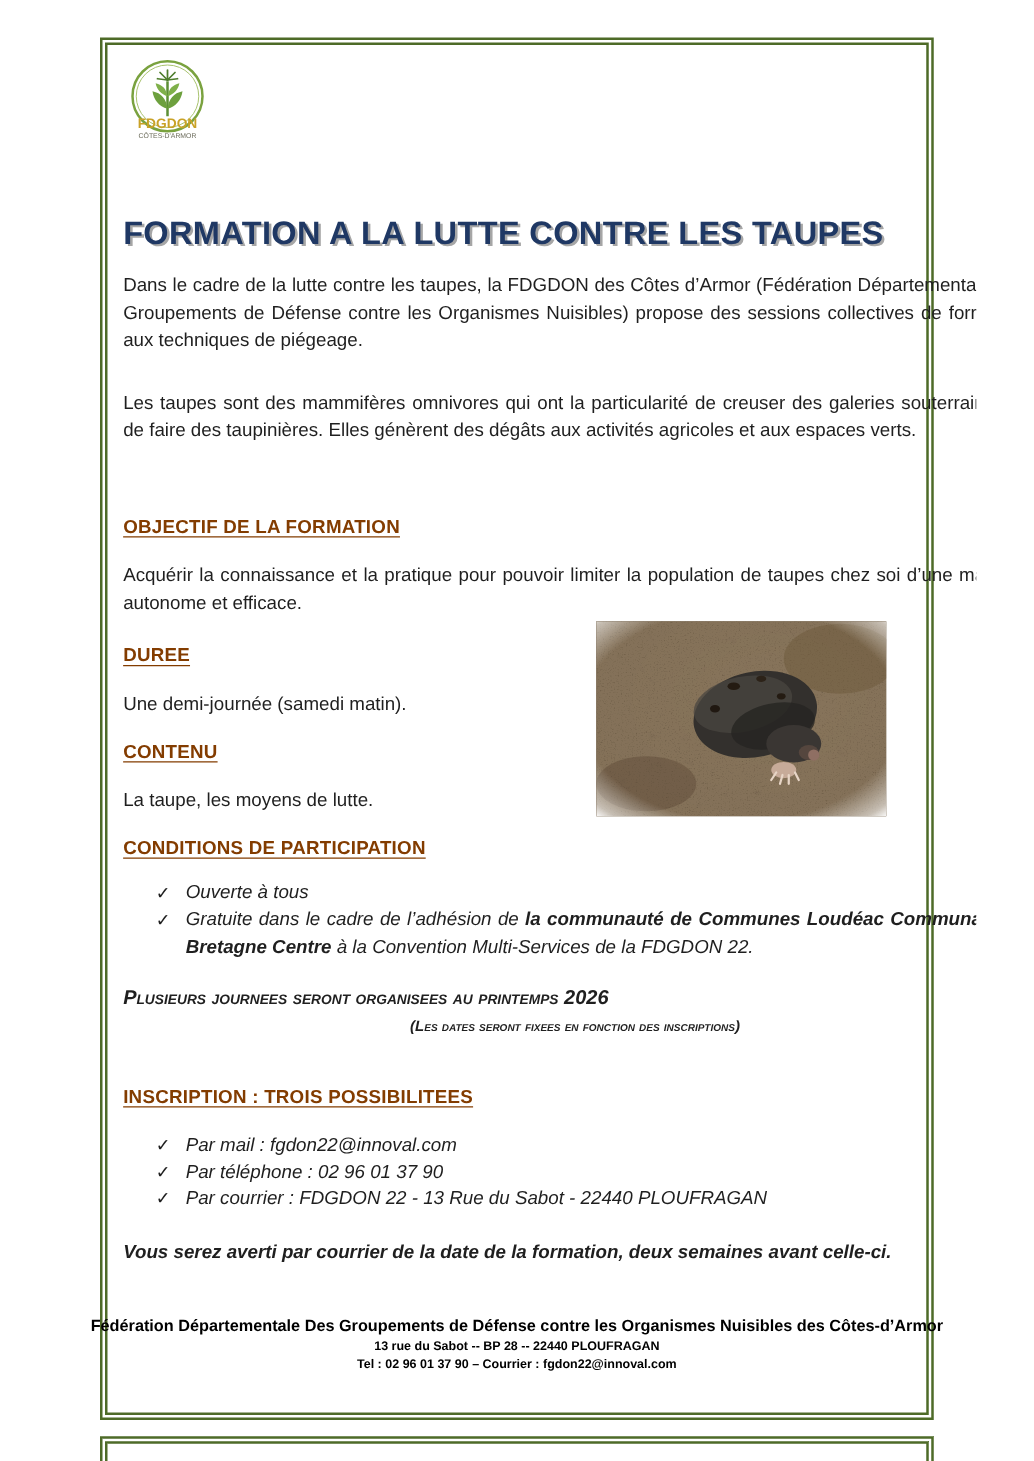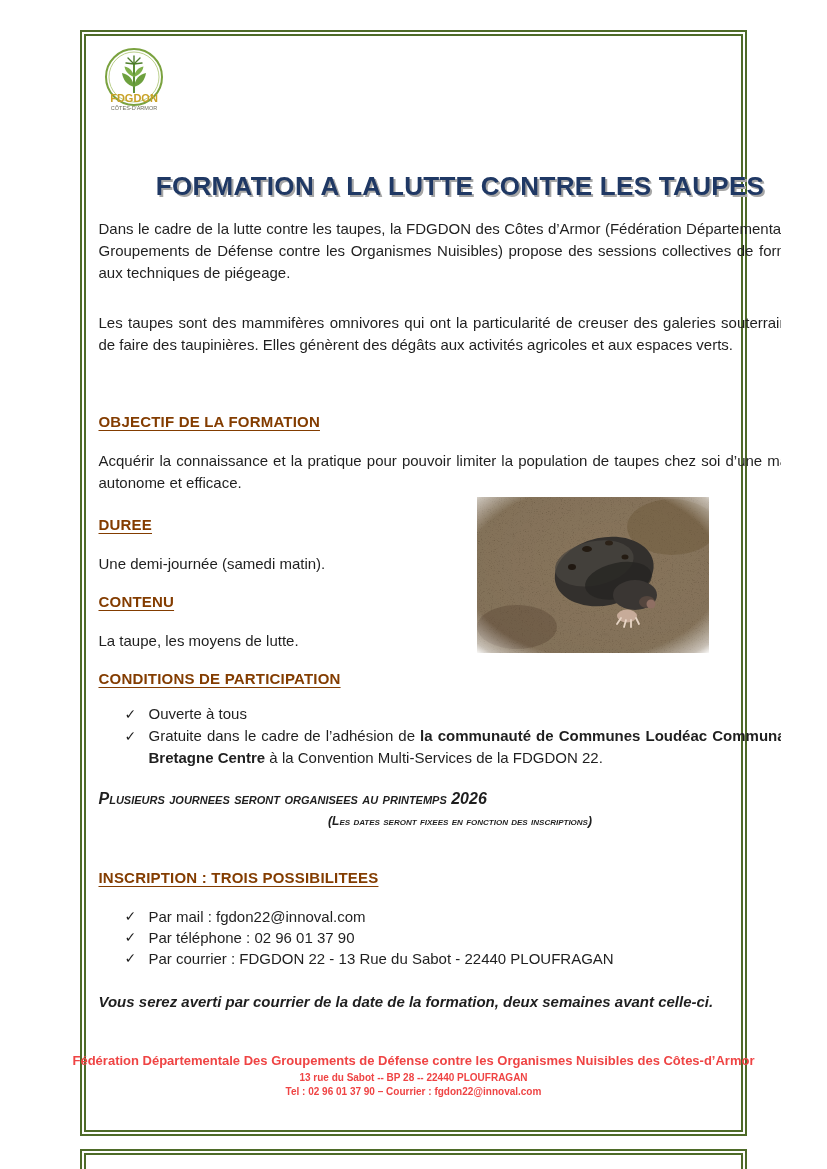--- a/index.html
+++ b/index.html
@@ -28,21 +28,20 @@
   }
   .content {
     position:absolute;
     left:52px; top:46px; width:723px;
   }
   
   .logo { height:78px; margin-left:2px; }
   
   .title {
     margin-top:46px;
-    text-align:center;
     font-size:26px;
     font-weight:bold;
     line-height:32px;
     color:#1F3864;
     text-shadow:2px 2px 0 #a6a6a6;
     letter-spacing:0.3px;
   }
   .para {
     font-size:15px;
     line-height:22px;
@@ -70,21 +69,21 @@
     display:flex;
     padding-left:26px;
     font-size:15px;
     line-height:22px;
   }
   .bullet .check {
     width:24px; flex:0 0 24px;
     font-size:14px;
     color:#1f1f1f;
   }
-  .bullet .btext { flex:1; text-align:justify; }
+  .bullet .btext { flex:1; text-align:justify;font-style:italic; }
   .bold { font-weight:bold; }
   .annonce1 {
     margin-top:20px;
     text-align:left;
     font-variant:small-caps;
     font-weight:bold;
     font-style:italic;
     font-size:16px;
     line-height:20px;
   }
@@ -114,21 +113,21 @@
     left:430px; top:497px;
     width:232px; height:156px;
     box-shadow:inset 0 0 18px 10px #ffffff;
   }
   .photo svg { display:block; }
   
   .footer {
     position:absolute;
     left:0; right:0; top:1052px;
     text-align:center;
-    color:#ef4444;
+    color:#000000;
     font-weight:bold;
   }
   .footer-l1 { font-size:13px; line-height:17px; white-space:nowrap; }
   .footer-l2 { font-size:10px; line-height:14px; margin-top:2px; }
   .footer-l3 { font-size:10px; line-height:14px; }
 </style>
 </head>
 <body>
 
 <div class="page">

